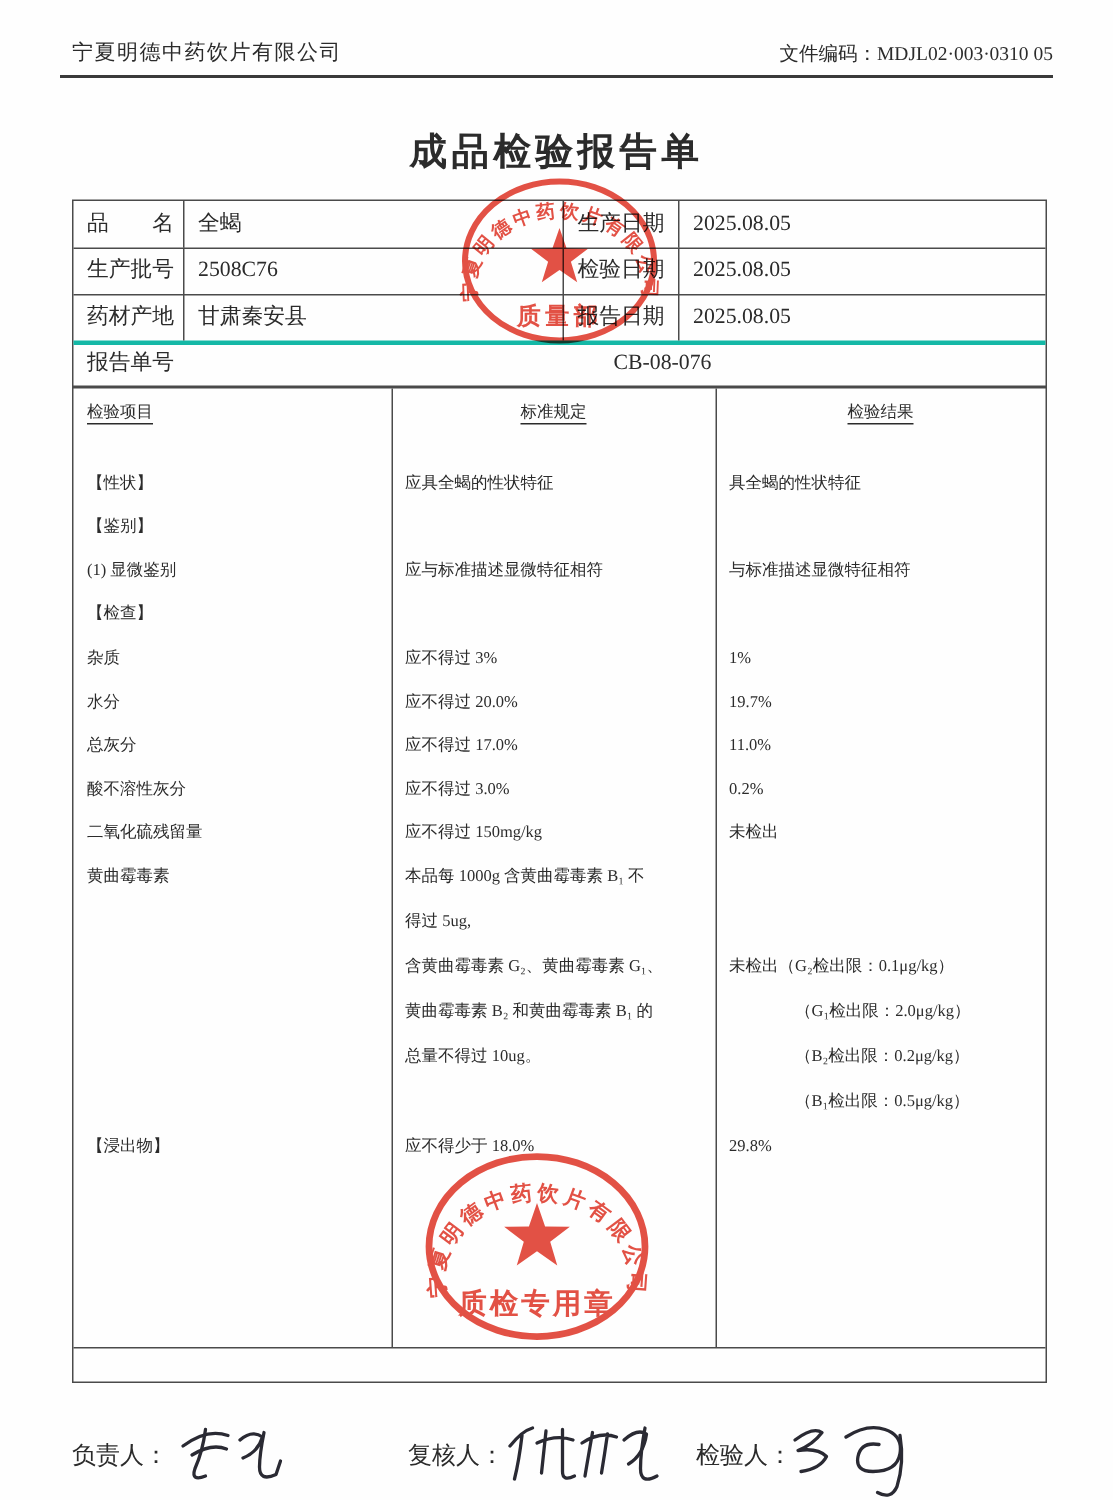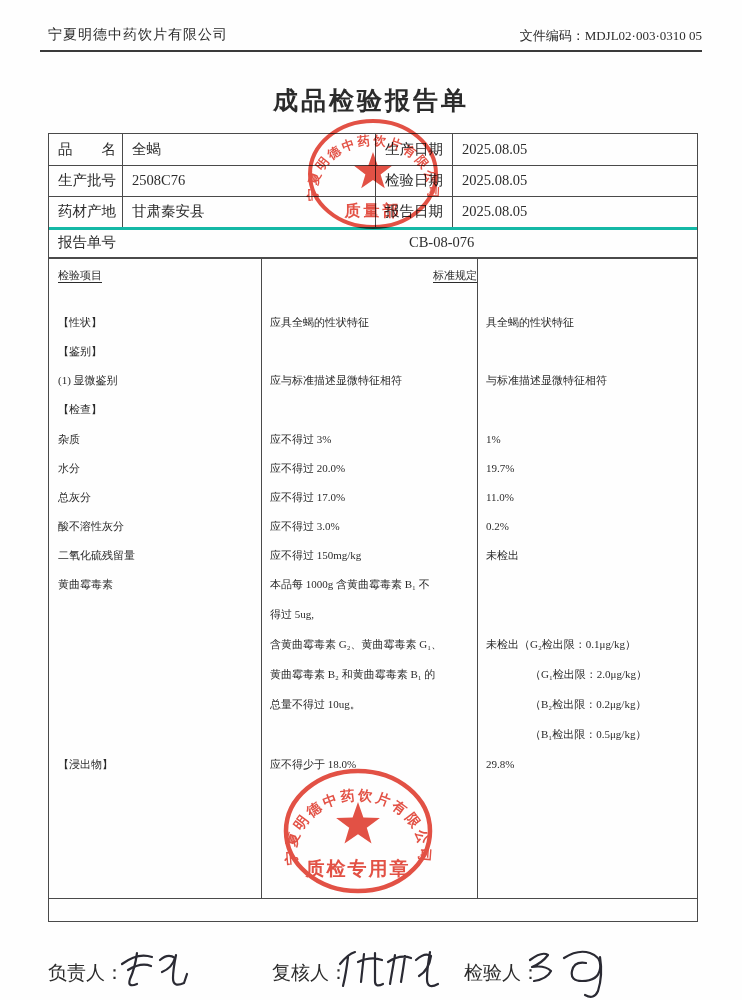--- a/index.html
+++ b/index.html
@@ -28,31 +28,31 @@
   .rn-label{position:absolute;left:9px;top:0;}
   .rn-value{position:absolute;left:312px;top:0;margin-left:48px;}
   
   .main-table{position:absolute;left:48px;top:258px;width:650px;height:664px;
     border:1px solid #4a4a4a;box-sizing:border-box;font-size:11px;}
   .vline{position:absolute;top:0;width:1px;height:639px;background:#4a4a4a;}
   .v1{left:212px;} .v2{left:428px;}
   .hline{position:absolute;left:0;top:639px;width:100%;height:1px;background:#4a4a4a;}
   .th{position:absolute;top:7px;height:18px;line-height:18px;}
   .th span{border-bottom:1px solid #2b2b2b;padding-bottom:1px;}
-  .th1{left:9px;} .th2{left:212px;width:216px;text-align:right;} .th3{left:428px;width:220px;text-align:center;}
+  .th1{left:9px;} .th2{left:212px;width:216px;text-align:center;} .th3{left:428px;width:220px;text-align:center;}
   .tline{position:absolute;height:17px;line-height:17px;white-space:nowrap;}
   .c1{left:9px;} .c2{left:221px;} .c3{left:437px;text-align:right;} .c3i{left:481px;}
   .concl{position:absolute;left:0;top:640px;width:100%;height:24px;line-height:24px;}
   .concl .lab{font-weight:bold;margin-left:9px;}
   
   .stamp{position:absolute;mix-blend-mode:multiply;opacity:0.88;}
   .stamp-top{left:303px;top:116px;}
   .stamp-bottom{left:278px;top:765px;}
   
-  .sig-row{position:absolute;left:0;top:948px;width:742px;height:50px;font-size:19px;}
+  .sig-row{position:absolute;left:0;top:948px;width:742px;height:50px;font-size:16px;}
   .sig-label{position:absolute;top:12px;}
   .sl1{left:48px;} .sl2{left:272px;} .sl3{left:464px;}
   .sig-svg{position:absolute;top:0;}
   .sg1{left:108px;} .sg2{left:330px;} .sg3{left:520px;}
 </style>
 </head>
 <body>
 
 <div class="page">
 
@@ -86,20 +86,21 @@
     </div>
   </div>
 
   <div class="main-table">
     <div class="vline v1"></div>
     <div class="vline v2"></div>
     <div class="hline"></div>
 
     <div class="th th1"><span>检验项目</span></div>
     <div class="th th2"><span>标准规定</span></div>
+    <div class="th th3"><span>检验结果</span></div>
 
     <div class="tline c1" style="top:55px">【性状】</div>
     <div class="tline c2" style="top:55px">应具全蝎的性状特征</div>
     <div class="tline c3" style="top:55px">具全蝎的性状特征</div>
 
     <div class="tline c1" style="top:84px">【鉴别】</div>
 
     <div class="tline c1" style="top:113px">(1) 显微鉴别</div>
     <div class="tline c2" style="top:113px">应与标准描述显微特征相符</div>
     <div class="tline c3" style="top:113px">与标准描述显微特征相符</div>

